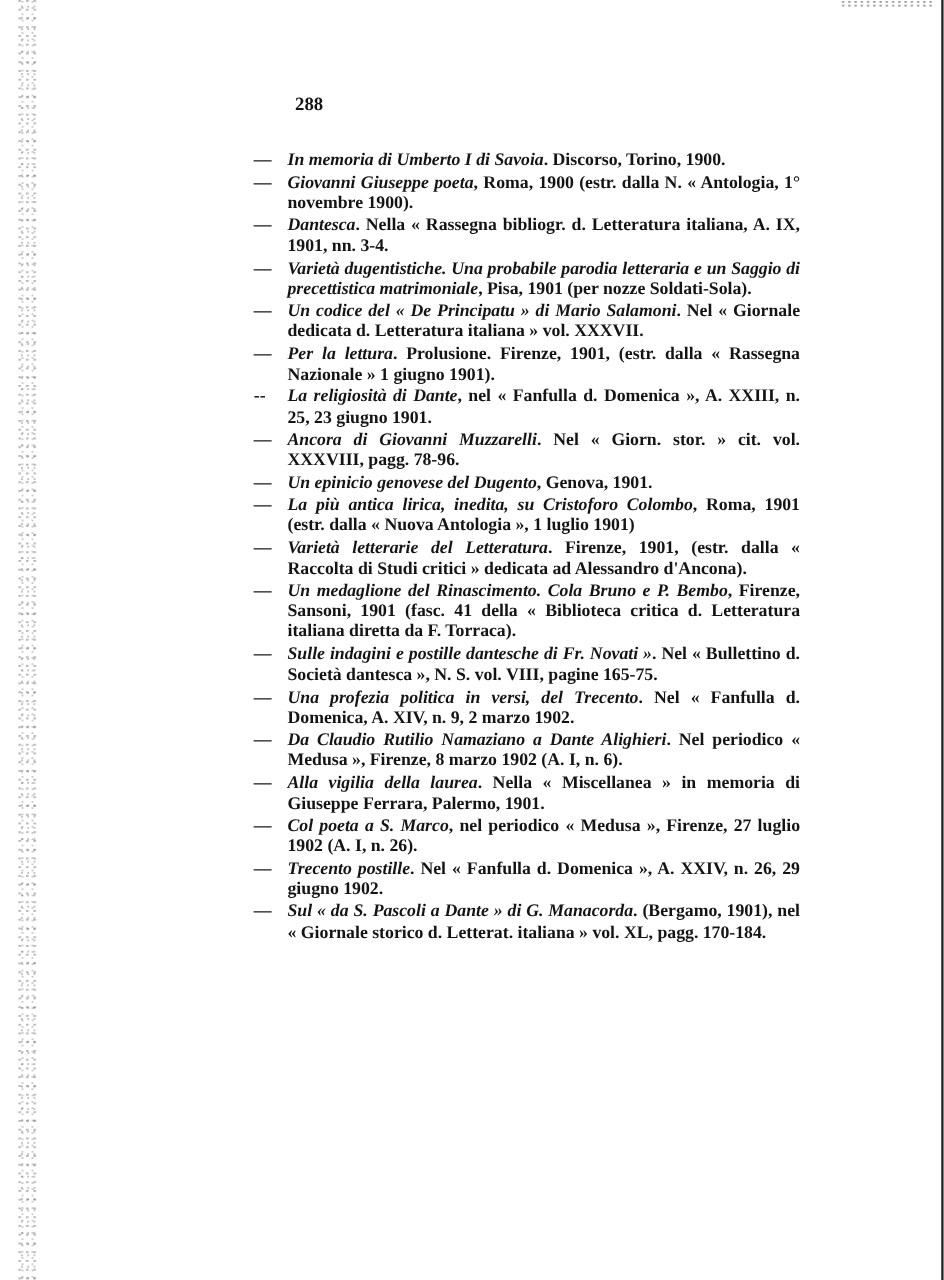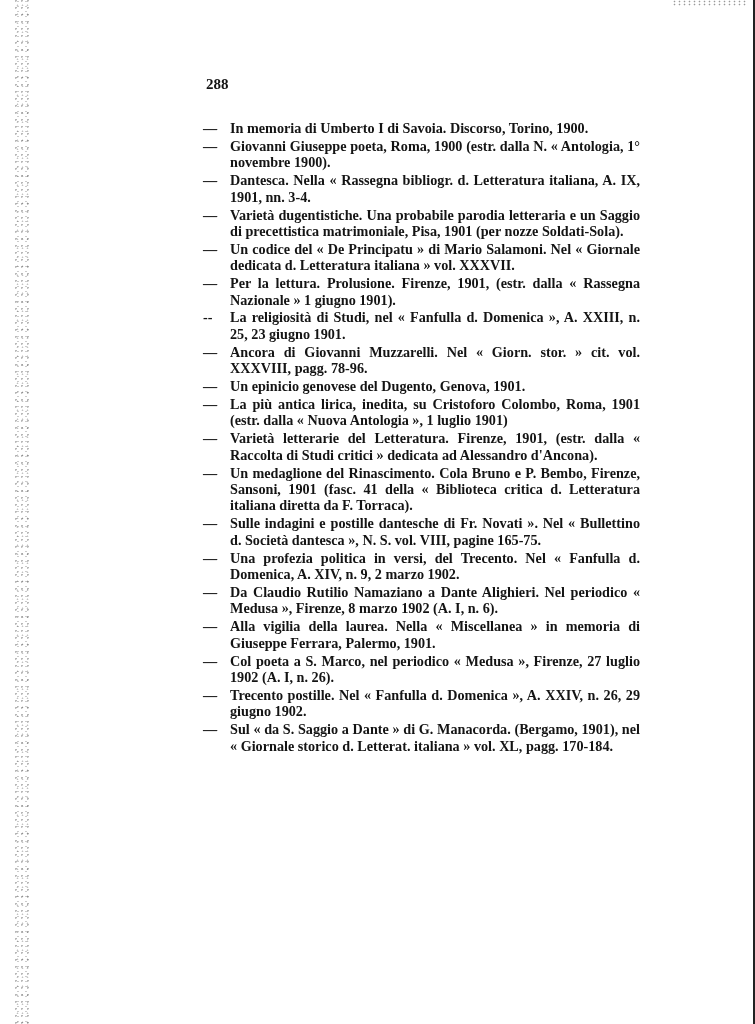--- a/index.html
+++ b/index.html
@@ -18,54 +18,54 @@
   }
   .scan-edge-right {
     position: absolute; right: 0; top: 0; width: 2px; height: 1024px; background: #222;
   }
   .scan-edge-top {
     position: absolute; right: 8px; top: 0; width: 75px; height: 6px;
     background-image: radial-gradient(circle, rgba(0,0,0,0.4) 0.7px, transparent 1.1px);
     background-size: 5px 3px;
   }
   .page-number {
-    position: absolute; left: 206px; top: 76px; font-size: 15px; font-weight: bold;
+    position: absolute; left: 236px; top: 76px; font-size: 15px; font-weight: bold;
     font-family: "Liberation Serif", serif;
   }
   .entries {
     position: absolute; left: 203px; top: 120px; width: 437px;
     font-family: "Liberation Serif", serif; font-size: 14.2px; line-height: 16.4px;
   }
   .entry { position: relative; padding-left: 27px; margin-bottom: 1.5px; text-align: justify; }
   .entry .dash { position: absolute; left: 0; top: 0; font-weight: bold; }
-  .entry .title { font-weight: bold; }
+  .entry .title { font-style: italic; font-weight: bold; }
   .entry .rest { font-weight: bold; margin-top: 13px; }
 </style>
 </head>
 <body>
 
 <div class="scan-edge-left"></div>
 <div class="scan-edge-top"></div>
 <div class="scan-edge-right"></div>
 
 <div class="page-number">288</div>
 
 <div class="entries" id="entries">
     <div class="entry"><span class="dash">—</span><span class="title">In memoria di Umberto I di Savoia</span><span class="rest">. Discorso, Torino, 1900.</span></div>
     <div class="entry"><span class="dash">—</span><span class="title">Giovanni Giuseppe poeta</span><span class="rest">, Roma, 1900 (estr. dalla N. « Antologia, 1° novembre 1900).</span></div>
     <div class="entry"><span class="dash">—</span><span class="title">Dantesca</span><span class="rest">. Nella « Rassegna bibliogr. d. Letteratura italiana, A. IX, 1901, nn. 3-4.</span></div>
     <div class="entry"><span class="dash">—</span><span class="title">Varietà dugentistiche. Una probabile parodia letteraria e un Saggio di precettistica matrimoniale</span><span class="rest">, Pisa, 1901 (per nozze Soldati-Sola).</span></div>
     <div class="entry"><span class="dash">—</span><span class="title">Un codice del « De Principatu » di Mario Salamoni</span><span class="rest">. Nel « Giornale dedicata d. Letteratura italiana » vol. XXXVII.</span></div>
     <div class="entry"><span class="dash">—</span><span class="title">Per la lettura</span><span class="rest">. Prolusione. Firenze, 1901, (estr. dalla « Rassegna Nazionale » 1 giugno 1901).</span></div>
-    <div class="entry"><span class="dash">--</span><span class="title">La religiosità di Studi</span><span class="rest">, nel « Fanfulla d. Domenica », A. XXIII, n. 25, 23 giugno 1901.</span></div>
+    <div class="entry"><span class="dash">--</span><span class="title">La religiosità di Dante</span><span class="rest">, nel « Fanfulla d. Domenica », A. XXIII, n. 25, 23 giugno 1901.</span></div>
     <div class="entry"><span class="dash">—</span><span class="title">Ancora di Giovanni Muzzarelli</span><span class="rest">. Nel « Giorn. stor. » cit. vol. XXXVIII, pagg. 78-96.</span></div>
     <div class="entry"><span class="dash">—</span><span class="title">Un epinicio genovese del Dugento</span><span class="rest">, Genova, 1901.</span></div>
     <div class="entry"><span class="dash">—</span><span class="title">La più antica lirica, inedita, su Cristoforo Colombo</span><span class="rest">, Roma, 1901 (estr. dalla « Nuova Antologia », 1 luglio 1901)</span></div>
     <div class="entry"><span class="dash">—</span><span class="title">Varietà letterarie del Letteratura</span><span class="rest">. Firenze, 1901, (estr. dalla « Raccolta di Studi critici » dedicata ad Alessandro d'Ancona).</span></div>
     <div class="entry"><span class="dash">—</span><span class="title">Un medaglione del Rinascimento. Cola Bruno e P. Bembo</span><span class="rest">, Firenze, Sansoni, 1901 (fasc. 41 della « Biblioteca critica d. Letteratura italiana diretta da F. Torraca).</span></div>
     <div class="entry"><span class="dash">—</span><span class="title">Sulle indagini e postille dantesche di Fr. Novati »</span><span class="rest">. Nel « Bullettino d. Società dantesca », N. S. vol. VIII, pagine 165-75.</span></div>
     <div class="entry"><span class="dash">—</span><span class="title">Una profezia politica in versi, del Trecento</span><span class="rest">. Nel « Fanfulla d. Domenica, A. XIV, n. 9, 2 marzo 1902.</span></div>
     <div class="entry"><span class="dash">—</span><span class="title">Da Claudio Rutilio Namaziano a Dante Alighieri</span><span class="rest">. Nel periodico « Medusa », Firenze, 8 marzo 1902 (A. I, n. 6).</span></div>
     <div class="entry"><span class="dash">—</span><span class="title">Alla vigilia della laurea</span><span class="rest">. Nella « Miscellanea » in memoria di Giuseppe Ferrara, Palermo, 1901.</span></div>
     <div class="entry"><span class="dash">—</span><span class="title">Col poeta a S. Marco</span><span class="rest">, nel periodico « Medusa », Firenze, 27 luglio 1902 (A. I, n. 26).</span></div>
     <div class="entry"><span class="dash">—</span><span class="title">Trecento postille</span><span class="rest">. Nel « Fanfulla d. Domenica », A. XXIV, n. 26, 29 giugno 1902.</span></div>
-    <div class="entry"><span class="dash">—</span><span class="title">Sul « da S. Saggio a Dante » di G. Manacorda</span><span class="rest">. (Bergamo, 1901), nel « Giornale storico d. Letterat. italiana » vol. XL, pagg. 170-184.</span></div>
+    <div class="entry"><span class="dash">—</span><span class="title">Sul « da S. Pascoli a Dante » di G. Manacorda</span><span class="rest">. (Bergamo, 1901), nel « Giornale storico d. Letterat. italiana » vol. XL, pagg. 170-184.</span></div>
   </div>
 
 </body></html>

